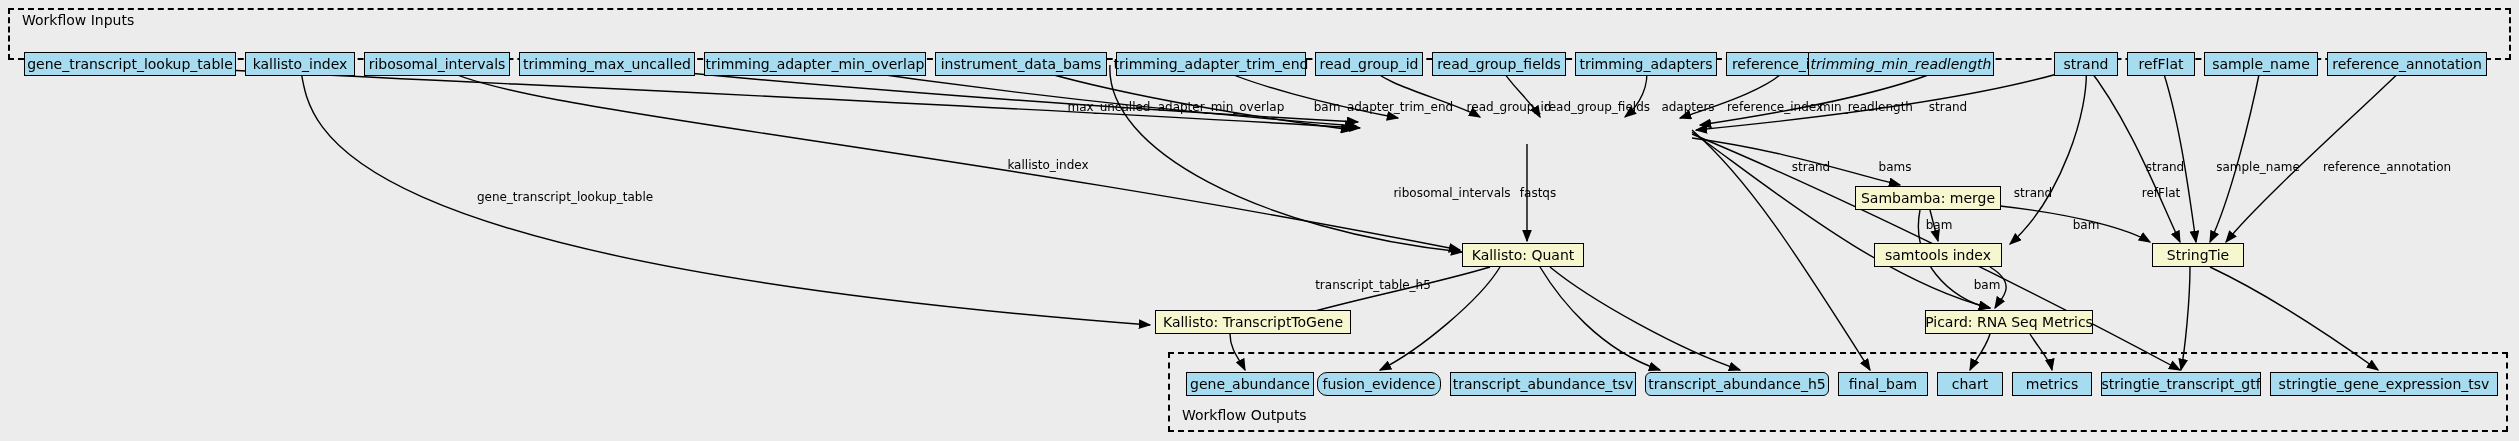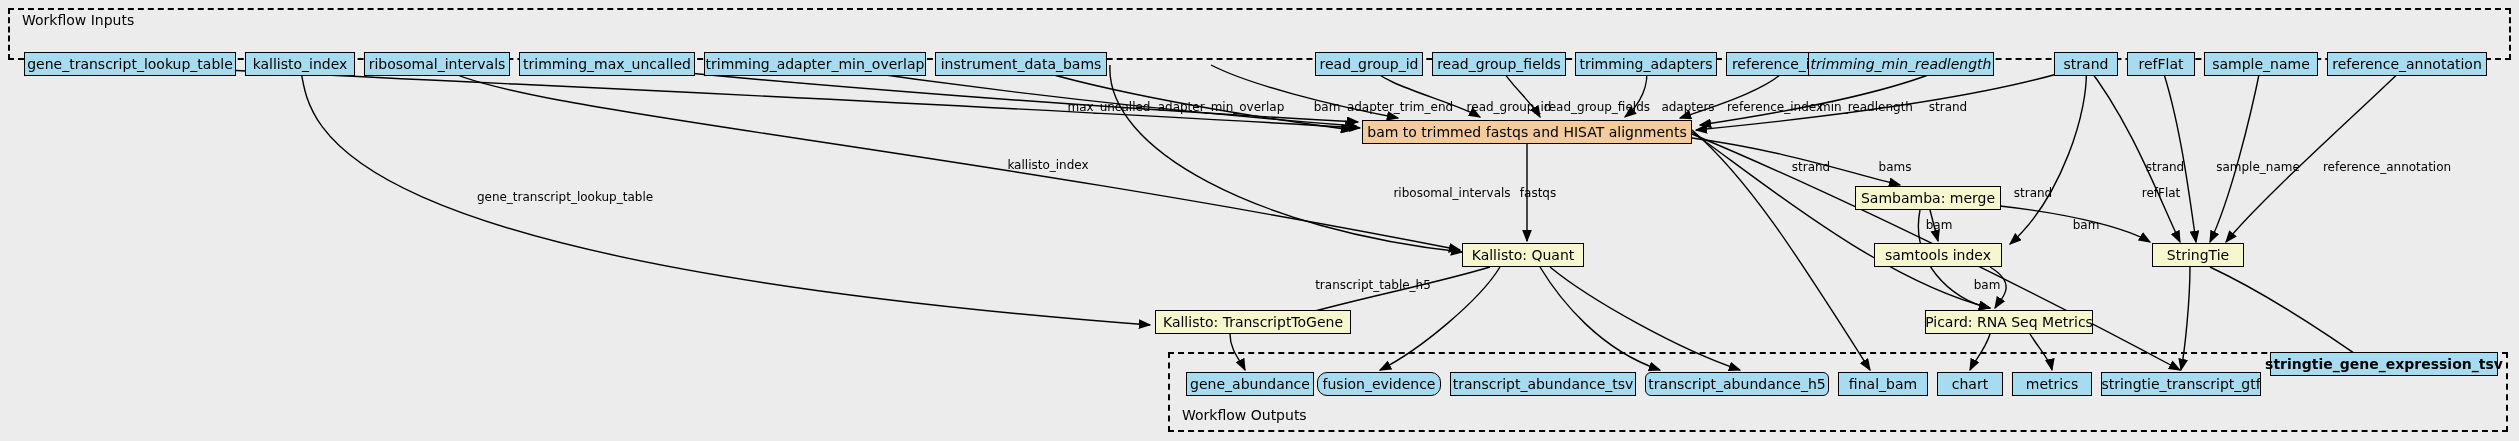--- a/index.html
+++ b/index.html
@@ -144,20 +144,23 @@
     </div>
   <div class="node io-node" style="left:519px;top:52px;width:176px;">
       <span>trimming_max_uncalled</span>
     </div>
   <div class="node io-node" style="left:704px;top:52px;width:222px;">
       <span>trimming_adapter_min_overlap</span>
     </div>
   <div class="node io-node" style="left:935px;top:52px;width:172px;">
       <span>instrument_data_bams</span>
     </div>
+  <div class="node io-node" style="left:1116px;top:52px;width:190px;">
+      <span>trimming_adapter_trim_end</span>
+    </div>
   <div class="node io-node" style="left:1315px;top:52px;width:108px;">
       <span>read_group_id</span>
     </div>
   <div class="node io-node" style="left:1432px;top:52px;width:134px;">
       <span>read_group_fields</span>
     </div>
   <div class="node io-node" style="left:1575px;top:52px;width:142px;text-align:center;">
       <span>trimming_adapters</span>
     </div>
   <div class="node io-node" style="left:1726px;top:52px;width:124px;">
@@ -172,23 +175,20 @@
   <div class="node io-node" style="left:2127px;top:52px;width:68px;">
       <span>refFlat</span>
     </div>
   <div class="node io-node" style="left:2204px;top:52px;width:114px;">
       <span>sample_name</span>
     </div>
   <div class="node io-node" style="left:2327px;top:52px;width:160px;">
       <span>reference_annotation</span>
     </div>
 
-  <div class="node main-node" style="left:1362px;top:120px;width:330px;">
-      <span>bam to trimmed fastqs and HISAT alignments</span>
-    </div>
   <div class="node step-node" style="left:1855px;top:186px;width:146px;">
       <span>Sambamba: merge</span>
     </div>
   <div class="node step-node" style="left:1874px;top:243px;width:128px;">
       <span>samtools index</span>
     </div>
   <div class="node step-node" style="left:2152px;top:243px;width:92px;">
       <span>StringTie</span>
     </div>
   <div class="node step-node" style="left:1462px;top:243px;width:122px;">
@@ -218,21 +218,21 @@
     </div>
   <div class="node io-node" style="left:1937px;top:372px;width:66px;">
       <span>chart</span>
     </div>
   <div class="node io-node" style="left:2012px;top:372px;width:80px;">
       <span>metrics</span>
     </div>
   <div class="node io-node" style="left:2101px;top:372px;width:160px;">
       <span>stringtie_transcript_gtf</span>
     </div>
-  <div class="node io-node" style="left:2270px;top:352px;width:228px;font-weight:bold;">
+  <div class="node io-node" style="left:2270px;top:372px;width:228px;">
       <span>stringtie_gene_expression_tsv</span>
     </div>
 
   <div class="edge-label" style="left:1109px;top:107px;">max_uncalled</div>
   <div class="edge-label" style="left:1221px;top:107px;">adapter_min_overlap</div>
   <div class="edge-label" style="left:1327px;top:107px;">bam</div>
   <div class="edge-label" style="left:1400px;top:107px;">adapter_trim_end</div>
   <div class="edge-label" style="left:1509px;top:107px;">read_group_id</div>
   <div class="edge-label" style="left:1597px;top:107px;">read_group_fields</div>
   <div class="edge-label" style="left:1688px;top:107px;">adapters</div>

